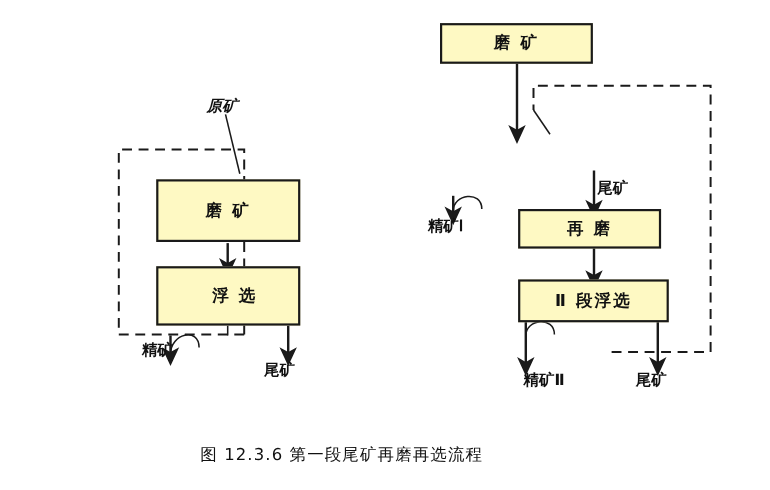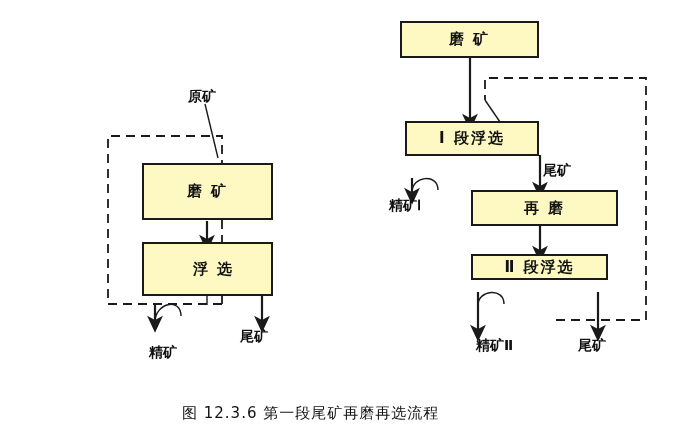--- a/index.html
+++ b/index.html
@@ -109,40 +109,37 @@
     <path class="thin" d="M485,100 L500,122"></path>
   </svg>
 
   <div class="box" style="left:142px; top:163px; width:131px; height:57px;">
     <span>磨    矿</span>
   </div>
   <div class="box" style="left:142px; top:242px; width:131px; height:54px;padding-left:12px;">
     <span>浮    选</span>
   </div>
 
-  <div class="lbl" style="left:188px; top:88px;">
+  <div class="lbl" style="left:188px; top:88px;font-style:italic;">
     <span>原矿</span>
   </div>
-  <div class="lbl" style="left:129px; top:344px;margin-left:20px;">
+  <div class="lbl" style="left:129px; top:310px;">
     <span>精矿</span>
   </div>
   <div class="lbl" style="left:240px; top:328px;">
     <span>尾矿</span>
   </div>
 
   <div class="box" style="left:400px; top:21px; width:139px; height:37px;">
     <span>磨    矿</span>
   </div>
-  <div class="box" style="left:405px; top:121px; width:134px; height:35px;">
-    <span>Ⅰ 段浮选</span>
-  </div>
-  <div class="box" style="left:471px; top:190px; width:147px; height:36px;">
+  <div class="box" style="left:471px; top:190px; width:130px; height:36px;">
     <span>再    磨</span>
   </div>
-  <div class="box" style="left:471px; top:254px; width:137px; height:26px;text-align:right;">
+  <div class="box" style="left:471px; top:254px; width:137px; height:39px;text-align:right;">
     <span>Ⅱ 段浮选</span>
   </div>
 
   <div class="lbl" style="left:543px; top:162px;">
     <span>尾矿</span>
   </div>
   <div class="lbl" style="left:389px; top:197px;font-family:Liberation Mono, monospace;">
     <span>精矿Ⅰ</span>
   </div>
   <div class="lbl" style="left:476px; top:337px;">

